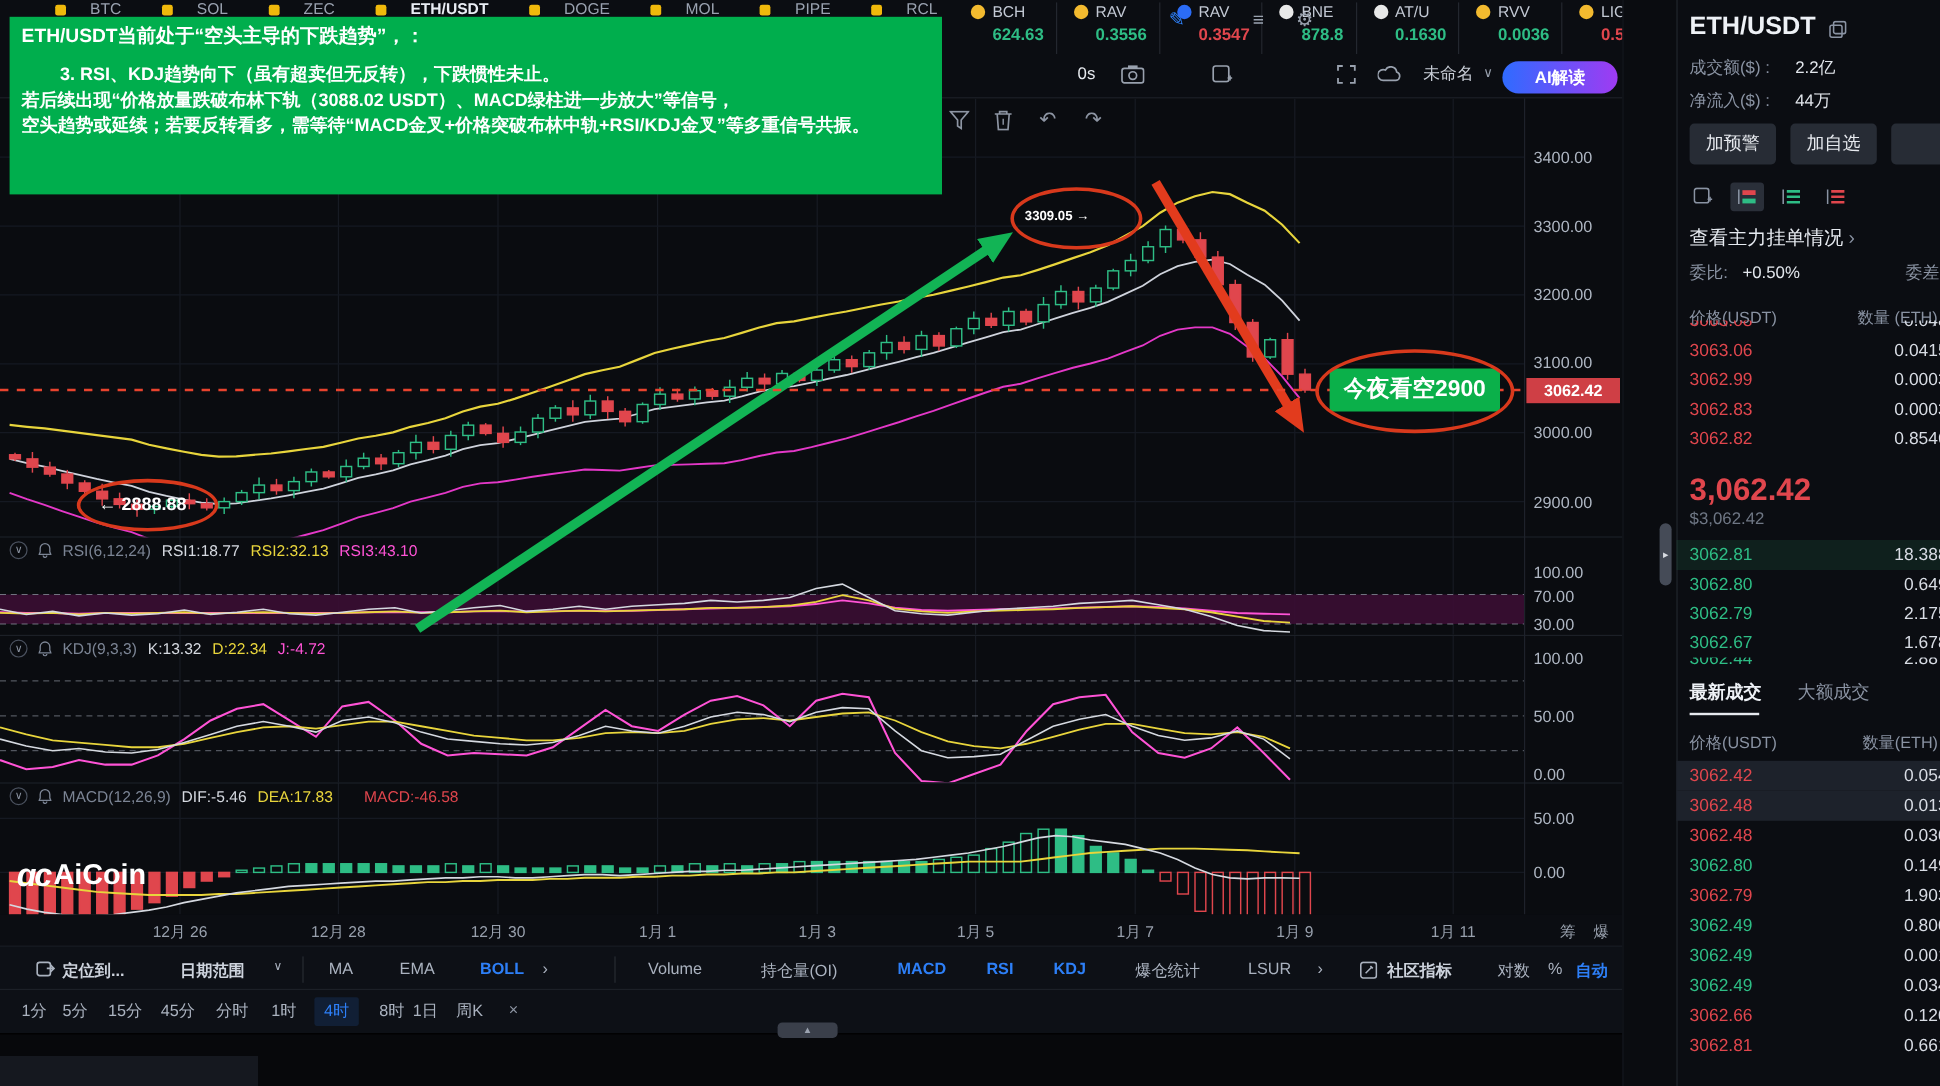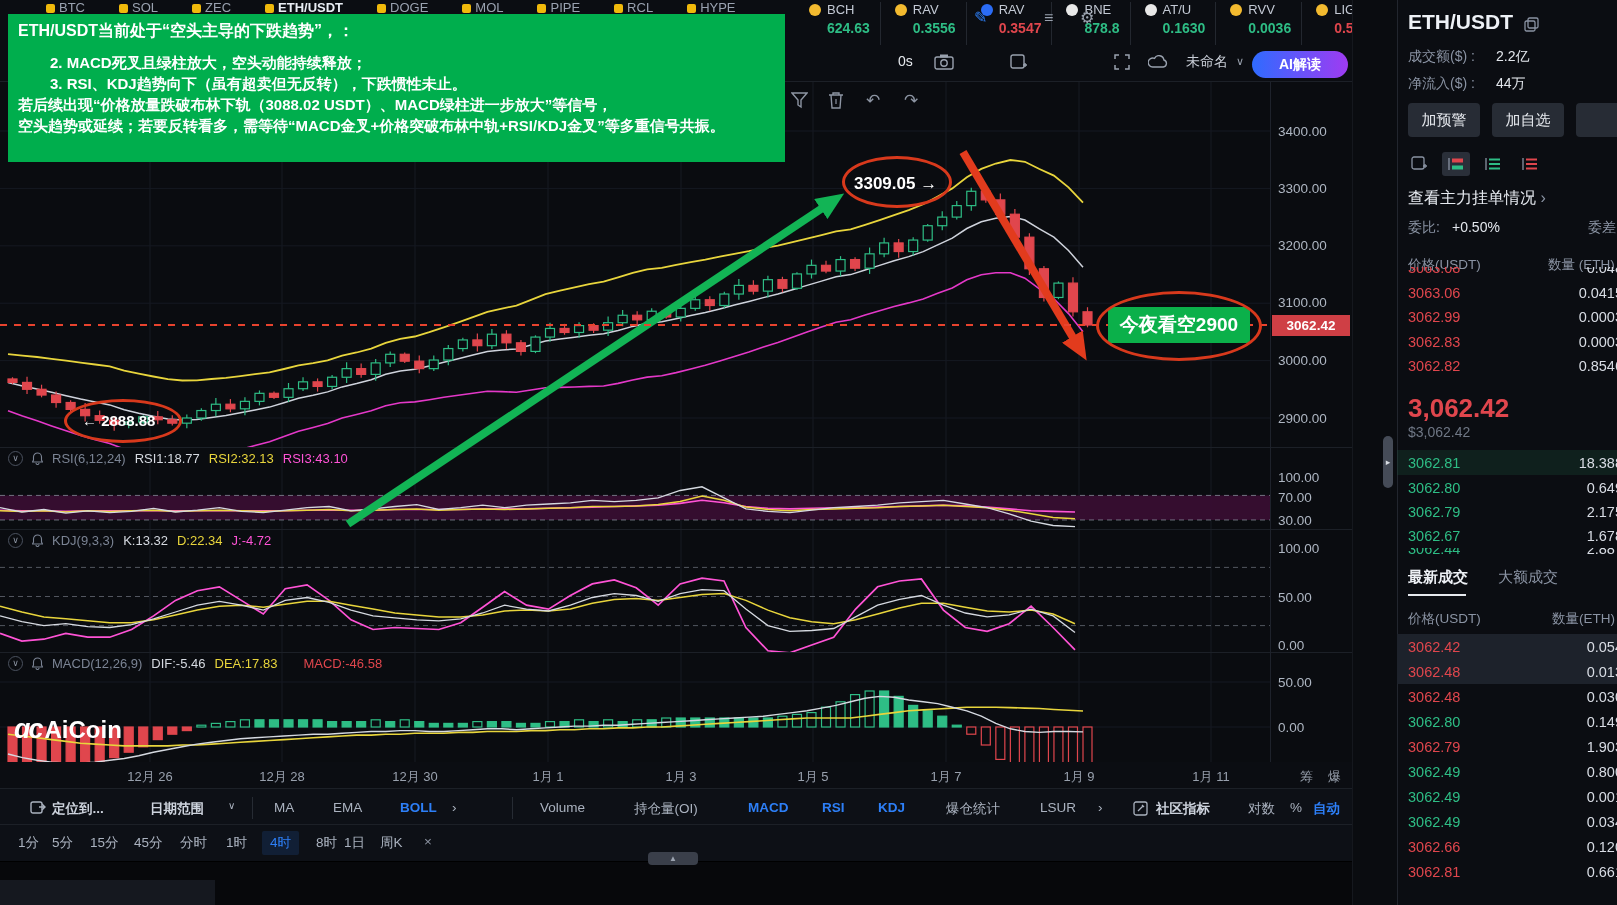--- a/index.html
+++ b/index.html
@@ -4,21 +4,21 @@
 <style>
   * { margin:0; padding:0; box-sizing:border-box; }
   html,body { width:1617px; height:905px; overflow:hidden; background:#0a0c10;
     font-family:"Liberation Sans","DejaVu Sans",sans-serif; color:#c9cfd9; }
   .abs { position:absolute; }
   #app { position:relative; width:1617px; height:905px; background:#0a0c10; }
 
   
   #ticker-bar { left:0; top:0; width:1352px; height:45px; background:#0b0d12; }
   #tabs { left:0; top:0; width:790px; height:16px; display:flex; gap:34px; padding-left:46px; overflow:hidden; align-items:flex-start; }
-  .tab { display:flex; gap:4px; align-items:center; font-size:13px; color:#9aa2b0; white-space:nowrap; }
+  .tab { display:flex; gap:20px; align-items:center; font-size:13px; color:#9aa2b0; white-space:nowrap; }
   .tab.active { color:#e9edf4; font-weight:bold; }
   .tabdot { width:9px; height:9px; border-radius:2px; background:#f0b90b; flex:0 0 auto; margin-top:2px; }
   #quotes { left:795px; top:2px; width:558px; height:43px; display:flex; }
   .quote { padding:0 10px 0 14px; border-left:1px solid #23272f; white-space:nowrap; }
   .quote:first-child { border-left:none; }
   .qsym { display:flex; gap:6px; align-items:center; font-size:13px; color:#c3c9d4; }
   .qdot { width:12px; height:12px; border-radius:50%; }
   .qprice { font-size:14px; font-weight:bold; margin-top:3px; padding-left:18px; }
   .up { color:#2ebd85; } .down { color:#e0464d; }
   #add-symbol { left:1354px; top:2px; font-size:22px; color:#aab2bf; width:30px; text-align:center; }
@@ -564,30 +564,29 @@
       <marker id="ah-r" markerUnits="userSpaceOnUse" markerWidth="28" markerHeight="24" refX="11" refY="12" orient="auto">
           <polygon points="0 0 28 12 0 24" fill="#e23b1d"></polygon>
         </marker>
     </defs>
     <line x1="348" y1="524" x2="830" y2="203" stroke="#12b455" stroke-width="8" marker-end="url(#ah-g)"></line>
     <line x1="963" y1="152" x2="1078" y2="346" stroke="#e23b1d" stroke-width="8" marker-end="url(#ah-r)"></line>
     <line x1="0" y1="325" x2="1270" y2="325" stroke="#e8432e" stroke-width="2" stroke-dasharray="7 7"></line>
   </svg>
 
   <div class="ellipse" style="left:842px;top:156px;width:110px;height:52px"></div>
-  <div class="ann-text" style="left:854px;top:174px;font-size:17px">3309.05 →</div>
+  <div class="ann-text" style="left:854px;top:174px;font-size:11px">3309.05 →</div>
   <div class="ellipse" style="left:64px;top:399px;width:118px;height:44px"></div>
   <div class="ann-text" style="left:82px;top:412px;font-size:15px">← 2888.88</div>
   <div id="call-badge" class="abs">今夜看空2900</div>
   <div class="ellipse" style="left:1096px;top:291px;width:166px;height:70px"></div>
   <div id="price-tag" class="abs">3062.42</div>
 
   <div id="green-box" class="abs">
     <div class="gl gl0">ETH/USDT当前处于“空头主导的下跌趋势”，：</div>
-    <div class="gl ind">2. MACD死叉且绿柱放大，空头动能持续释放；</div>
     <div class="gl ind">3. RSI、KDJ趋势向下（虽有超卖但无反转），下跌惯性未止。</div>
     <div class="gl">若后续出现“价格放量跌破布林下轨（3088.02 USDT）、MACD绿柱进一步放大”等信号，</div>
     <div class="gl">空头趋势或延续；若要反转看多，需等待“MACD金叉+价格突破布林中轨+RSI/KDJ金叉”等多重信号共振。</div>
   </div>
 
   <div id="watermark" class="abs">
     <span class="mark">ɑϲ</span>
     <span>AiCoin</span>
   </div>
 

